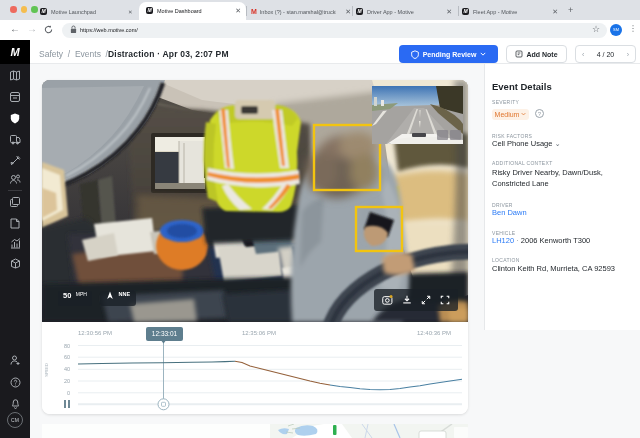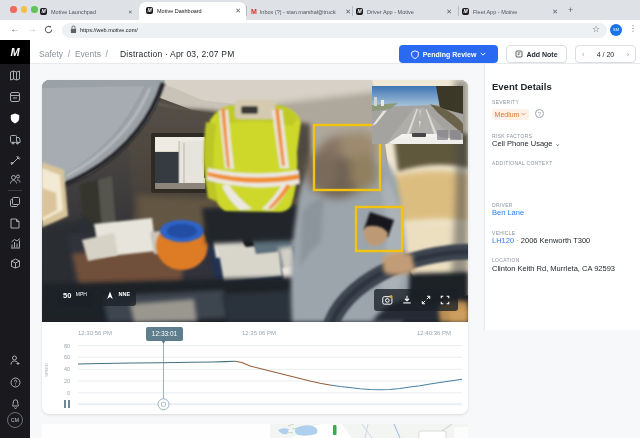--- a/index.html
+++ b/index.html
@@ -100,21 +100,21 @@
     <path d="M2.2 4V2.8a1.8 1.8 0 0 1 3.6 0V4" fill="none" stroke="#5f6368" stroke-width="1.1"></path>
   </svg>
 <div class="abs" id="urltxt">https://web.motive.com/</div>
 <div class="abs" style="left:592px;top:24px;font-size:9px;color:#5f6368">☆</div>
 <div class="abs" id="avatar">SM</div>
 <div class="abs" style="left:629px;top:24px;font-size:8px;color:#5f6368">⋮</div>
 
 <div class="abs" id="apphead"></div>
 <div class="abs" id="mblock">M</div>
 <div class="abs crumb" style="left:39px;color:#8b959e">Safety&nbsp;&nbsp;/&nbsp;&nbsp;Events&nbsp;&nbsp;/</div>
-<div class="abs crumb" style="left:120px;color:#24292e;font-weight:normal;letter-spacing:0.2px">Distraction · Apr 03, 2:07 PM</div>
+<div class="abs crumb" style="left:108px;color:#24292e;font-weight:bold;letter-spacing:0.2px">Distraction · Apr 03, 2:07 PM</div>
 <div class="abs" id="pendbtn"><svg width="8" height="9" viewBox="0 0 12 13">
       <path d="M6 1l5 2v4c0 3-2.5 4.7-5 5.5C3.5 11.7 1 10 1 7V3z" fill="none" stroke="#fff" stroke-width="1.4"></path>
     </svg>Pending Review<svg width="6" height="4" viewBox="0 0 8 5">
       <path d="M1 1l3 3 3-3" fill="none" stroke="#fff" stroke-width="1.3"></path>
     </svg></div>
 <div class="abs" id="notebtn"><svg width="8" height="8" viewBox="0 0 12 12">
       <rect x="1.5" y="1.5" width="9" height="9" rx="1.5" fill="none" stroke="#24292e" stroke-width="1.1"></rect>
       <path d="M4 4.5h4M4 7h2.5" stroke="#24292e" stroke-width="1.1"></path>
     </svg>Add Note</div>
 <div class="abs" id="pager">
@@ -129,22 +129,23 @@
 <div class="abs" id="rpanel">
   <div class="abs" style="left:7px;top:17px;font-size:9.5px;font-weight:bold;color:#1d2227">Event Details</div>
   <div class="abs plabel" style="top:35px">SEVERITY</div>
   <div class="abs" id="medbadge">Medium <svg width="5" height="4" viewBox="0 0 8 5">
         <path d="M1 1l3 3 3-3" fill="none" stroke="#e0762e" stroke-width="1.2"></path>
       </svg></div>
   <div class="abs" style="left:50px;top:45px;width:9px;height:9px;border:1px solid #9aa3ab;border-radius:50%;color:#9aa3ab;font-size:6px;text-align:center;line-height:9px">?</div>
   <div class="abs plabel" style="top:69px">RISK FACTORS</div>
   <div class="abs pval" style="top:74.5px">Cell Phone Usage <span style="color:#6a737b">⌄</span></div>
   <div class="abs plabel" style="top:96px">ADDITIONAL CONTEXT</div>
+  <div class="abs pval" style="top:102.5px;width:132px;line-height:11.3px">Risky Driver Nearby, Dawn/Dusk, Constricted Lane</div>
   <div class="abs plabel" style="top:138px">DRIVER</div>
-  <div class="abs pval" style="top:143.5px;color:#2b7bf6">Ben Lane</div>
+  <div class="abs pval" style="top:143.5px;color:#2b7bf6">Ben Dawn</div>
   <div class="abs plabel" style="top:166px">VEHICLE</div>
   <div class="abs pval" style="top:172px"><span style="color:#2b7bf6">LH120</span> <span style="color:#9aa3ab">·</span> 2006 Kenworth T300</div>
   <div class="abs plabel" style="top:193px">LOCATION</div>
   <div class="abs pval" style="top:200px">Clinton Keith Rd, Murrieta, CA 92593</div>
 </div>
 
 <div class="abs" id="card">
   <div class="abs" id="vidwrap"><svg width="426" height="242" viewBox="0 0 426 242" xmlns="http://www.w3.org/2000/svg">
 <defs>
 <filter id="b2" x="-20%" y="-20%" width="140%" height="140%">

